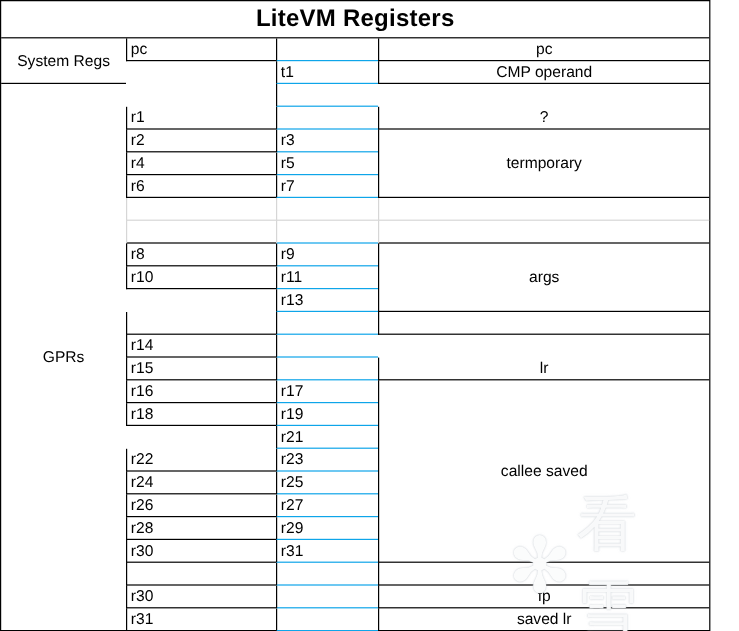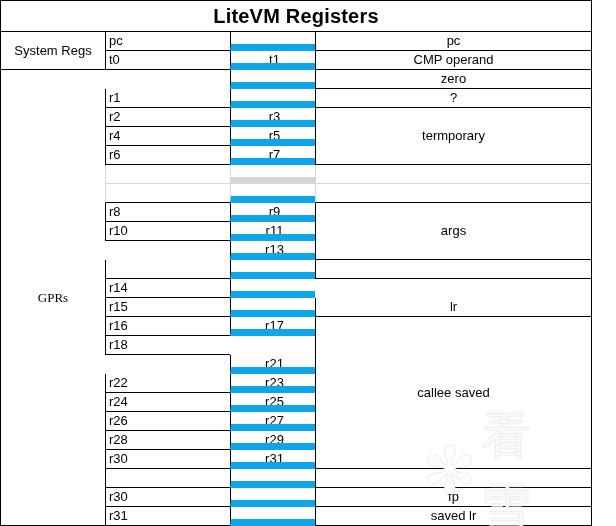--- a/index.html
+++ b/index.html
@@ -20,26 +20,26 @@
   .grid{
     display:grid;
     grid-template-columns:104px 125px 85px 1fr;
     grid-auto-rows:19px;
   }
   .cell{
     box-sizing:border-box;font-size:13px;line-height:18px;
     overflow:hidden;white-space:nowrap;
   }
   .b{grid-column:2;border-left:1px solid #000;border-bottom:1px solid #000;padding-left:3px;text-align:left;}
-  .c{grid-column:3;border-left:1px solid #000;border-bottom:7px solid #0ea5e9;padding-left:3px;text-align:center;}
+  .c{grid-column:3;border-left:1px solid #000;border-bottom:1px solid #0ea5e9;padding-left:3px;text-align:left;}
   .d{grid-column:4;border-left:1px solid #000;border-bottom:1px solid #000;
      display:flex;align-items:center;justify-content:center;text-align:center;}
   .a{grid-column:1;display:flex;align-items:center;justify-content:center;font-size:13px;}
   .a-system{grid-row:1/3;border-bottom:1px solid #000;}
-  .a-gprs{grid-row:3/27;font-family:Liberation Serif, serif;}
+  .a-gprs{grid-row:3/27;}
   .lb{border-left-color:#d6d6d6;}
   .bb{border-bottom-color:#d6d6d6;}
   .watermark{
     position:absolute;top:432px;right:0px;width:168px;height:76px;
     display:flex;align-items:center;justify-content:flex-end;
     pointer-events:none;user-select:none;
   }
   .wm-ico{
     font-size:64px;line-height:70px;
     color:rgba(255,255,255,0.93);
@@ -59,26 +59,24 @@
 
   <div class="grid">
 
     <div class="cell a a-system">System Regs</div>
     <div class="cell a a-gprs">GPRs</div>
 
     <div class="cell b" style="grid-row:1">pc</div>
     <div class="cell c" style="grid-row:1"></div>
     <div class="cell d" style="grid-row:1">pc</div>
 
-    <div class="cell b" style="grid-row:2">t0</div>
     <div class="cell c" style="grid-row:2">t1</div>
     <div class="cell d" style="grid-row:2">CMP operand</div>
 
     <div class="cell c" style="grid-row:3"></div>
-    <div class="cell d" style="grid-row:3">zero</div>
 
     <div class="cell b" style="grid-row:4">r1</div>
     <div class="cell c" style="grid-row:4"></div>
     <div class="cell d" style="grid-row:4">?</div>
 
     <div class="cell b" style="grid-row:5">r2</div>
     <div class="cell c" style="grid-row:5">r3</div>
     <div class="cell d" style="grid-row:5 / span 3">termporary</div>
     <div class="cell b" style="grid-row:6">r4</div>
     <div class="cell c" style="grid-row:6">r5</div>
@@ -106,20 +104,21 @@
     <div class="cell b" style="grid-row:14">r14</div>
     <div class="cell c" style="grid-row:14"></div>
     <div class="cell b" style="grid-row:15">r15</div>
     <div class="cell c" style="grid-row:15"></div>
     <div class="cell d" style="grid-row:15">lr</div>
 
     <div class="cell b" style="grid-row:16">r16</div>
     <div class="cell c" style="grid-row:16">r17</div>
     <div class="cell d" style="grid-row:16 / span 8">callee saved</div>
     <div class="cell b" style="grid-row:17">r18</div>
+    <div class="cell c" style="grid-row:17">r19</div>
     <div class="cell c" style="grid-row:18">r21</div>
     <div class="cell b" style="grid-row:19">r22</div>
     <div class="cell c" style="grid-row:19">r23</div>
     <div class="cell b" style="grid-row:20">r24</div>
     <div class="cell c" style="grid-row:20">r25</div>
     <div class="cell b" style="grid-row:21">r26</div>
     <div class="cell c" style="grid-row:21">r27</div>
     <div class="cell b" style="grid-row:22">r28</div>
     <div class="cell c" style="grid-row:22">r29</div>
     <div class="cell b" style="grid-row:23">r30</div>

